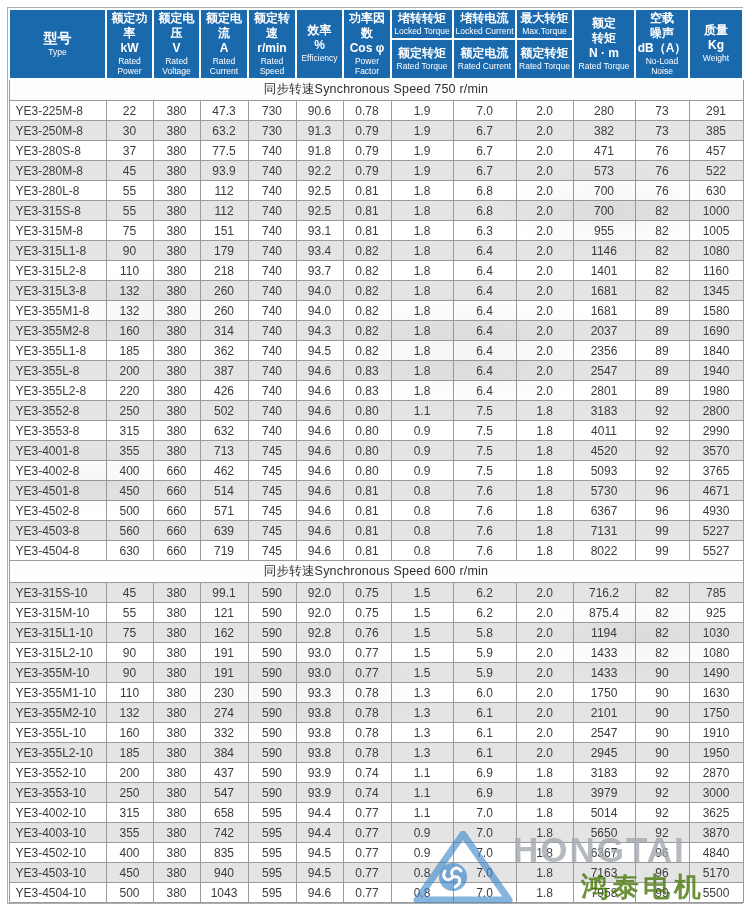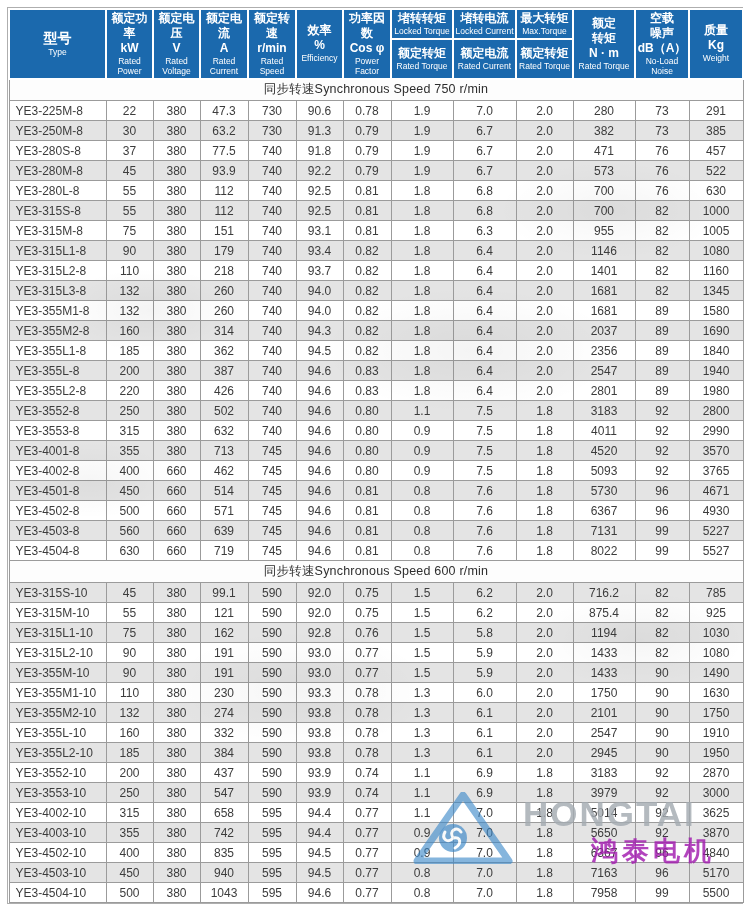--- a/index.html
+++ b/index.html
@@ -66,31 +66,31 @@
     white-space:nowrap;
   }
   tbody tr.stripe td { background:#e4e4e4; }
   tbody td.type-cell { text-align:left; padding-left:6px; }
   tbody tr.section-row td {
     height:22px; font-size:12.5px; color:#2e2e2e; background:#fdfdfd;
     letter-spacing:0.2px;
   }
 
   .watermark {
-    position:absolute; left:413px; top:792px; z-index:10;
-    display:flex; align-items:flex-start; gap:10px;
+    position:absolute; left:413px; top:828px; z-index:10;
+    display:flex; align-items:center; 
     opacity:0.82; pointer-events:none;
   }
   .wm-logo { width:100px; height:72px; flex:0 0 auto; }
   .wm-text { padding-top:4px; }
   .wm-brand {
     font-size:35px; font-weight:bold; color:#a4abb2; letter-spacing:2px; line-height:1.0;
   }
   .wm-zh {
-    font-size:27px; font-weight:bold; color:#a21caf; letter-spacing:4px; margin-left:68px; margin-top:2px;
+    font-size:27px; font-weight:bold; color:#4d7c0f; letter-spacing:4px; margin-left:68px; margin-top:2px;
   }
 </style>
 </head>
 <body>
 
 <div class="sheet">
   <table>
     <colgroup>
       <col class="c-type">
         <col class="c-pow">

